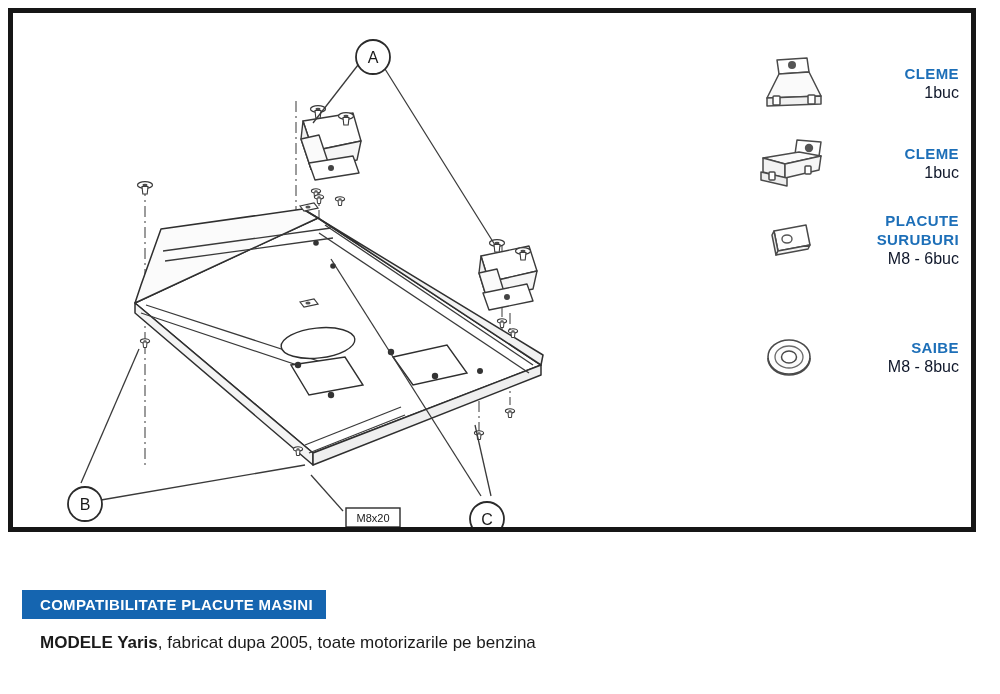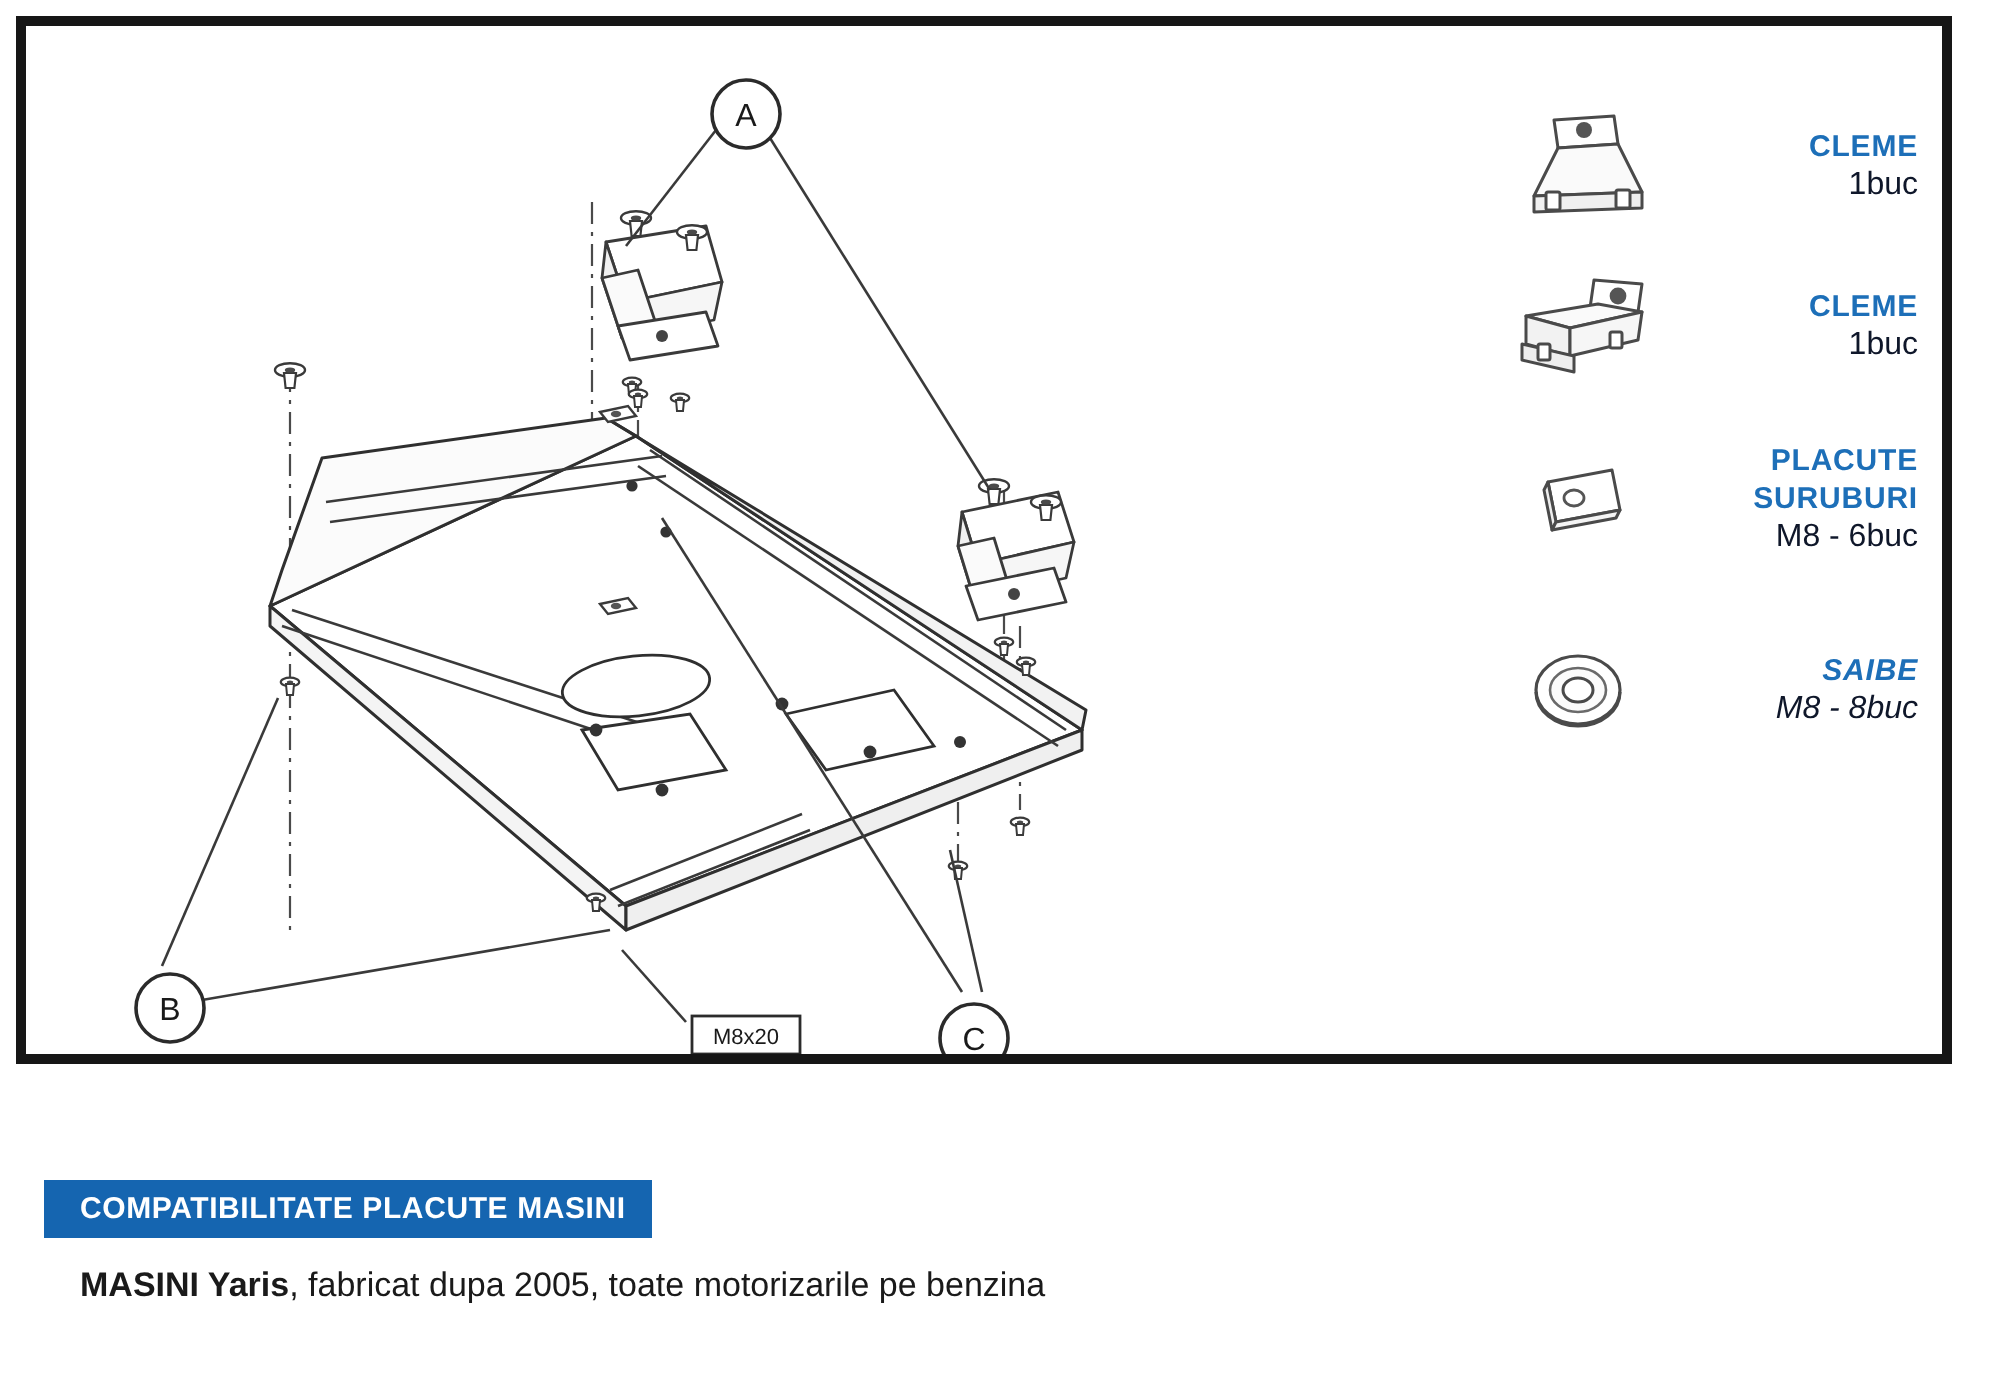--- a/index.html
+++ b/index.html
@@ -249,39 +249,39 @@
             </g>
             <circle cx="60" cy="16" r="4.2" fill="#555"></circle>
           </svg>
         </div>
         <div class="part-text">
           <div class="part-title">CLEME</div>
           <div class="part-qty">1buc</div>
         </div>
       </div>
 
-      <div class="part-row" style="top:190px;">
+      <div class="part-row" style="top:180px;">
         <div class="part-icon">
           <svg width="70" height="56" viewBox="0 0 70 56">
             <g fill="#ffffff" stroke="#4a4a4a" stroke-width="1.5" stroke-linejoin="round">
               <path d="M18,20 L50,14 L54,34 L22,40 Z"></path>
               <path d="M18,20 L22,40 L20,44 L16,24 Z" fill="#eeeeee"></path>
               <path d="M22,40 L54,34 L52,38 L20,44 Z" fill="#f4f4f4"></path>
             </g>
             <ellipse cx="31" cy="28" rx="5" ry="4" fill="none" stroke="#555" stroke-width="1.4"></ellipse>
           </svg>
         </div>
         <div class="part-text">
           <div class="part-title">PLACUTE</div>
           <div class="part-title">SURUBURI</div>
           <div class="part-qty">M8 - 6buc</div>
         </div>
       </div>
 
-      <div class="part-row" style="top:286px;font-style:italic;">
+      <div class="part-row" style="top:298px;">
         <div class="part-icon">
           <svg width="68" height="60" viewBox="0 0 68 60">
             <ellipse cx="32" cy="30" rx="21" ry="17" fill="#ffffff" stroke="#4a4a4a" stroke-width="1.6"></ellipse>
             <ellipse cx="32" cy="30" rx="14" ry="11" fill="#fbfbfb" stroke="#6a6a6a" stroke-width="1.3"></ellipse>
             <ellipse cx="32" cy="30" rx="7.5" ry="6" fill="#ffffff" stroke="#4a4a4a" stroke-width="1.5"></ellipse>
             <path d="M11,31 a21,17 0 0 0 42,0" fill="none" stroke="#4a4a4a" stroke-width="1.6"></path>
           </svg>
         </div>
         <div class="part-text">
           <div class="part-title">SAIBE</div>
@@ -290,15 +290,15 @@
       </div>
 
 
     </div>
   </div>
 </div>
 
 <div id="compat">
   <div id="compat-banner">COMPATIBILITATE PLACUTE MASINI</div>
   <div id="compat-line">
-    <b>MASINI Yaris</b><span>, fabricat dupa 2005, toate motorizarile pe benzina</span>
+    <b>MODELE Yaris</b><span>, fabricat dupa 2005, toate motorizarile pe benzina</span>
   </div>
 </div>
 
 </body></html>

